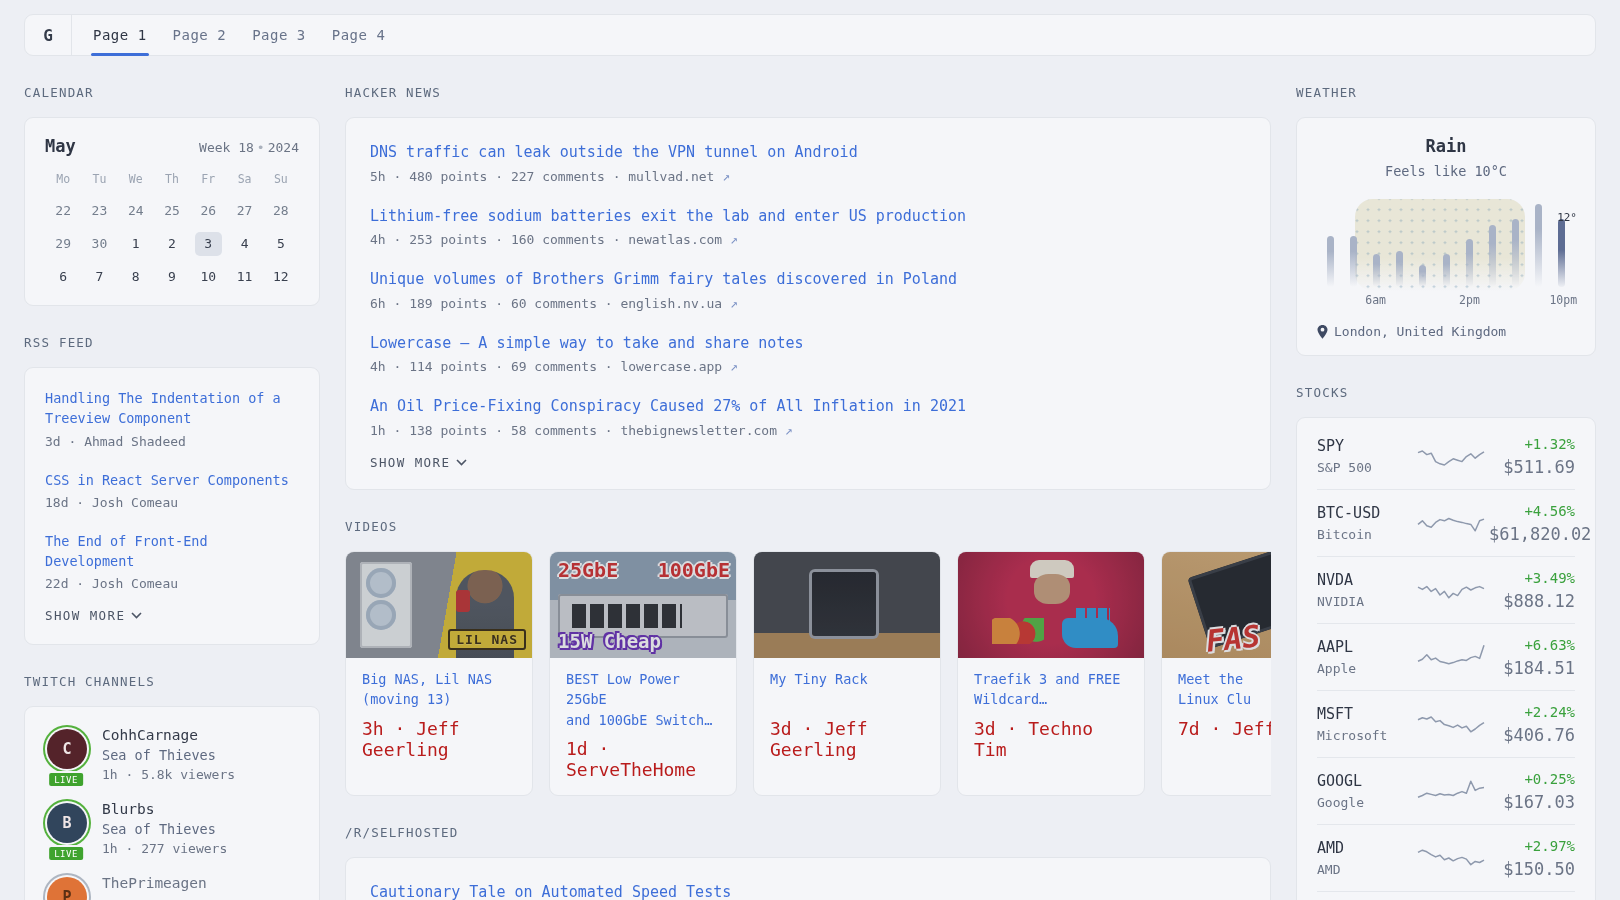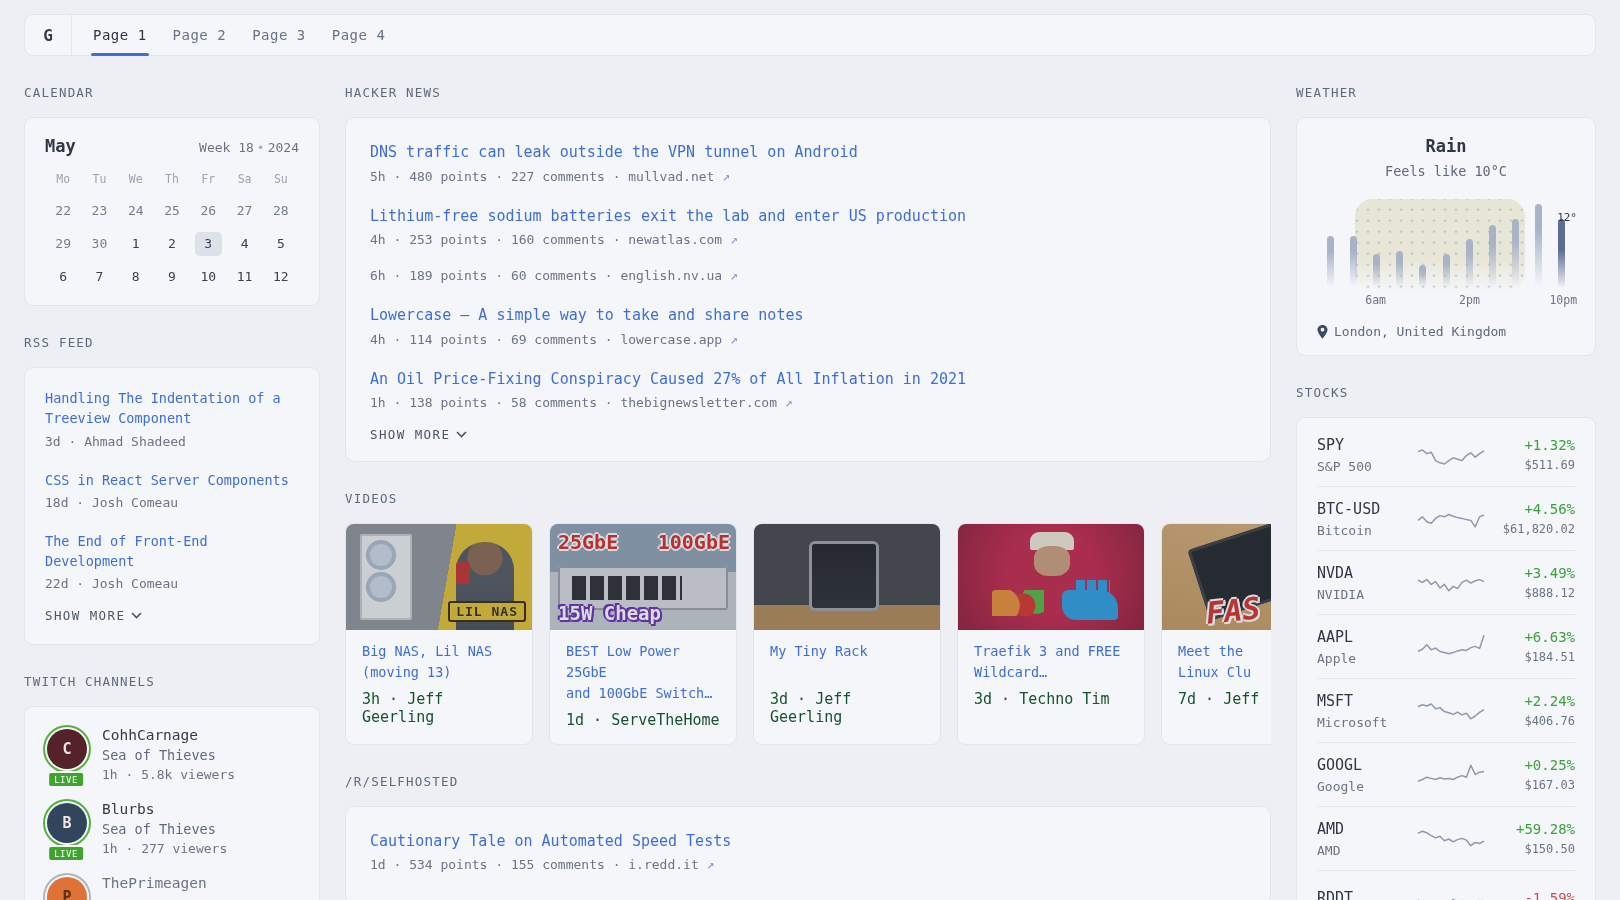--- a/index.html
+++ b/index.html
@@ -95,21 +95,21 @@
   .video-strip { overflow:hidden; }
   .video-track { display:flex; gap:16px; width:1004px; }
   .video-card {
     width:188px; flex:0 0 188px; background:#f5f6f9; border:1px solid #e2e5ea;
     border-radius:9px; overflow:hidden;
   }
   .thumb { position:relative; height:106px; overflow:hidden; }
   .thumb::after { content:""; position:absolute; inset:0; background:rgba(55,62,80,.18); }
   .vtext { padding:11px 16px 15px 16px; }
   .vtitle { color:#3d6ed8; font-size:13.5px; line-height:1.55; min-height:42px; cursor:pointer; }
-  .vmeta { color:#14532d; font-size:15px; margin-top:7px; }
+  .vmeta { color:#b91c1c; font-size:18px; margin-top:7px; }
 
   
   .th1 { background:linear-gradient(100deg,#8f949b 0 54%,#e0c335 54% 100%); }
   .th1 .pc { position:absolute; left:14px; top:10px; width:52px; height:86px; background:#eceff0; border-radius:3px; box-shadow:inset 0 0 0 2px #c9ccd0; }
   .th1 .fan { position:absolute; left:20px; width:30px; height:30px; border-radius:50%; background:#cdd9e4; box-shadow:inset 0 0 0 4px #aebecd; }
   .th1 .can { position:absolute; right:62px; top:38px; width:14px; height:22px; background:#c23434; border-radius:3px; }
   .th1 .person { position:absolute; right:18px; top:18px; width:58px; height:88px; background:radial-gradient(circle at 50% 18%, #8a6a52 0 22%, transparent 23%), linear-gradient(#555b63 40%, #4a5058); border-radius:28px 28px 0 0; }
   .badge-lilnas {
     position:absolute; right:6px; bottom:8px; background:#e0c335; color:#3a2d12;
     font-weight:bold; font-size:13px; letter-spacing:1px; padding:1px 6px;
@@ -162,21 +162,21 @@
   .stock-row:first-child { border-top:none; }
   .s-info { width:96px; }
   .s-sym { font-size:15px; color:#2f3645; }
   .s-name { font-size:13px; color:#6b7486; margin-top:5px; }
   .s-spark { flex:1; display:flex; justify-content:center; }
   .s-spark svg { width:72px; height:34px; }
   .s-right { width:86px; text-align:right; }
   .s-chg { font-size:14px; }
   .s-chg.up { color:#3aa13d; }
   .s-chg.down { color:#d4494f; }
-  .s-price { font-size:12px; color:#6b7486; margin-top:5px; }
+  .s-price { font-size:17px; color:#6b7486; margin-top:5px; }
 </style>
 </head>
 <body>
 
 <div class="page">
 
   <div class="topbar">
     <div class="logo-box">G</div>
     <div class="tabs">
       <div class="tab active">Page 1</div>
@@ -302,20 +302,21 @@
         <div class="card" style="padding:23px 24px 18px 24px;">
           <div class="feed-item">
             <div class="feed-title">DNS traffic can leak outside the VPN tunnel on Android</div>
             <div class="feed-meta"><span>5h · 480 points · 227 comments · </span><span>mullvad.net</span> <span class="ext-arrow">↗</span></div>
           </div>
           <div class="feed-item">
             <div class="feed-title">Lithium-free sodium batteries exit the lab and enter US production</div>
             <div class="feed-meta"><span>4h · 253 points · 160 comments · </span><span>newatlas.com</span> <span class="ext-arrow">↗</span></div>
           </div>
           <div class="feed-item">
+            <div class="feed-title">Unique volumes of Brothers Grimm fairy tales discovered in Poland</div>
             <div class="feed-meta"><span>6h · 189 points · 60 comments · </span><span>english.nv.ua</span> <span class="ext-arrow">↗</span></div>
           </div>
           <div class="feed-item">
             <div class="feed-title">Lowercase – A simple way to take and share notes</div>
             <div class="feed-meta"><span>4h · 114 points · 69 comments · </span><span>lowercase.app</span> <span class="ext-arrow">↗</span></div>
           </div>
           <div class="feed-item">
             <div class="feed-title">An Oil Price-Fixing Conspiracy Caused 27% of All Inflation in 2021</div>
             <div class="feed-meta"><span>1h · 138 points · 58 comments · </span><span>thebignewsletter.com</span> <span class="ext-arrow">↗</span></div>
           </div>
@@ -593,21 +594,21 @@
             <div class="s-info">
                 <div class="s-sym">AMD</div>
                 <div class="s-name">AMD</div>
               </div>
             <div class="s-spark">
                 <svg viewBox="0 0 72 34">
                   <polyline points="3.0,11.4 7.4,9.2 11.8,10.8 16.2,13.6 20.6,15.9 25.0,14.2 29.4,18.7 33.8,17.0 38.2,19.8 42.6,17.6 47.0,16.4 51.4,18.1 55.8,23.7 60.2,20.4 64.6,21.5 69.0,19.2" fill="none" stroke="#8e99ad" stroke-width="1.5" stroke-linejoin="round"></polyline>
                 </svg>
               </div>
             <div class="s-right">
-                <div class="s-chg up">+59.28%</div>
+                <div class="s-chg up">+2.97%</div>
                 <div class="s-price">$150.50</div>
               </div>
           </div>
 
           <div class="stock-row">
             <div class="s-info">
                 <div class="s-sym">RDDT</div>
                 <div class="s-name"></div>
               </div>
             <div class="s-spark">

